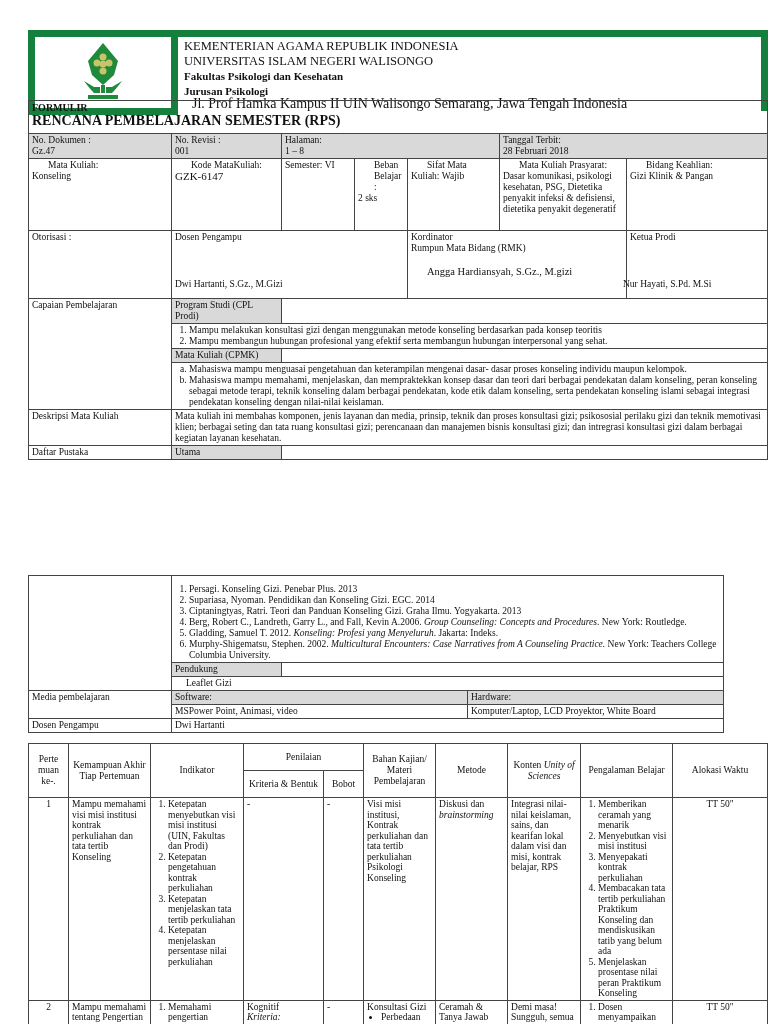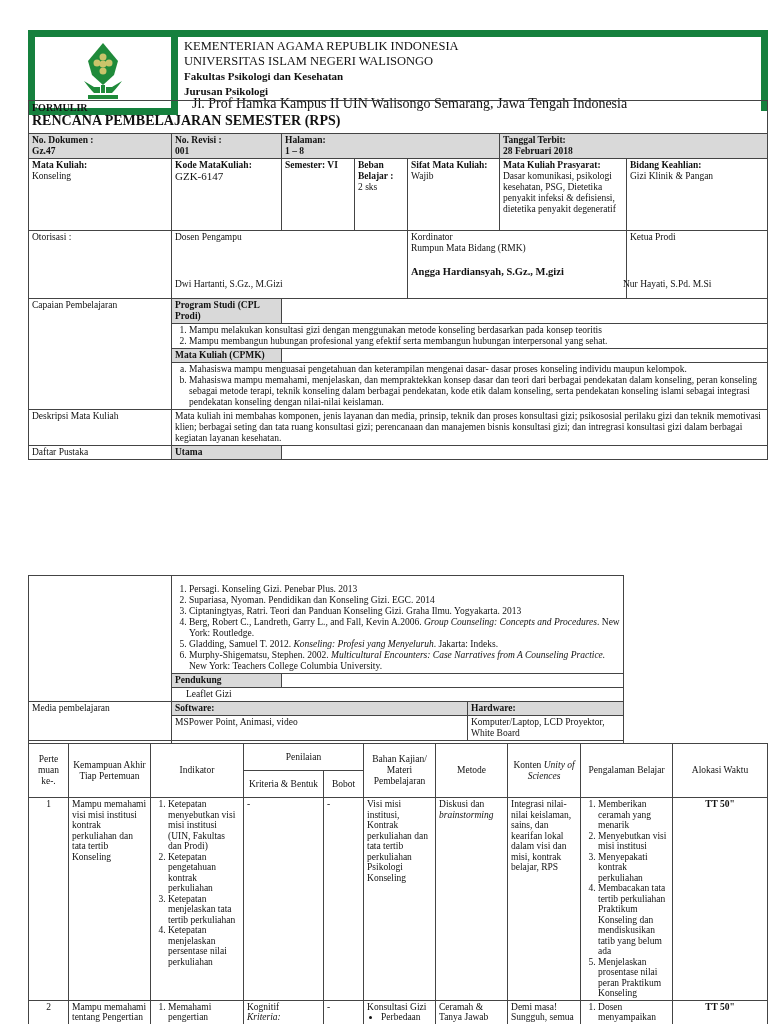--- a/index.html
+++ b/index.html
@@ -2,38 +2,38 @@
 <html><head>
 <meta charset="utf-8">
 <style>
   html, body { margin:0; padding:0; background:#fff; }
   body { width:768px; height:1024px; position:relative; overflow:hidden;
          font-family:"Liberation Serif", "DejaVu Serif", serif; color:#111; }
   .abs { position:absolute; }
   table { border-collapse:collapse; table-layout:fixed; }
   td, th { border:1px solid #444; vertical-align:top; padding:1px 3px; font-size:9.5px; line-height:11px; }
   .gray { background:#d9d9d9; }
-  .b { font-weight:bold; }
+  .b { font-weight:normal;margin-left:16px; }
   .i { font-style:italic; }
   ol, ul { margin:0; padding-left:14px; }
   ol li, ul li { margin:0; }
 
   
   #hdr { left:28px; top:30px; width:740px; }
   #hdr td { border:7px solid #15803d; }
   .logo-cell { text-align:center; vertical-align:middle; }
   .inst1 { font-size:12.5px; line-height:15px; }
   .inst2 { font-size:11px; line-height:15px; font-weight:bold; }
   .inst3 { font-size:14px; line-height:10px;margin-left:8px; }
 
   #form { left:28px; top:100px; width:740px; }
   .rps-title { font-size:14px; line-height:16px; font-weight:bold; }
   .formulir { font-size:10px; font-weight:bold; }
 
-  #sec2 { left:28px; top:575px; width:596px; }
+  #sec2 { left:28px; top:575px; width:696px; }
   #plan { left:28px; top:743px; width:740px; }
   #plan th { font-weight:normal; text-align:center; vertical-align:middle; background:#fff; font-size:9.5px; }
   #plan td { font-size:9.5px; line-height:10.5px; }
   .center { text-align:center; }
 </style>
 </head>
 <body>
 
 <table id="hdr" class="abs">
   <colgroup>

